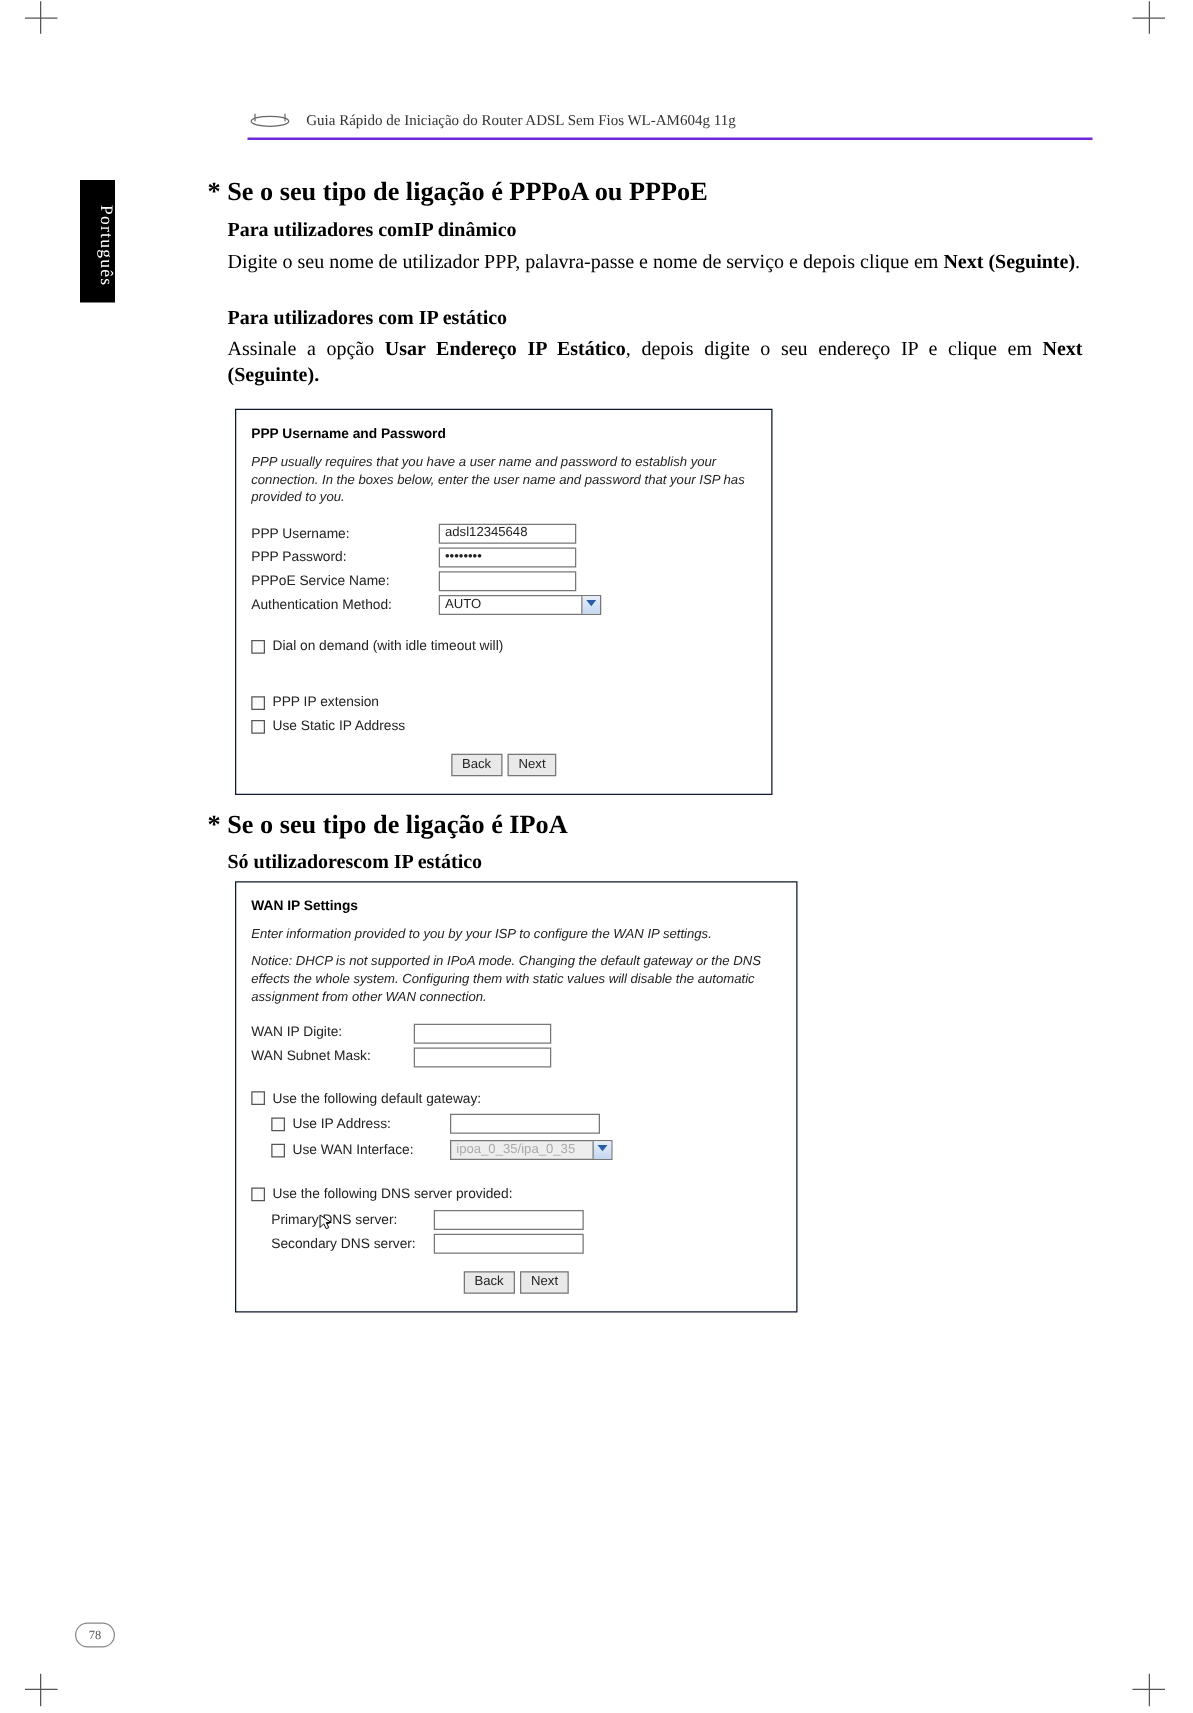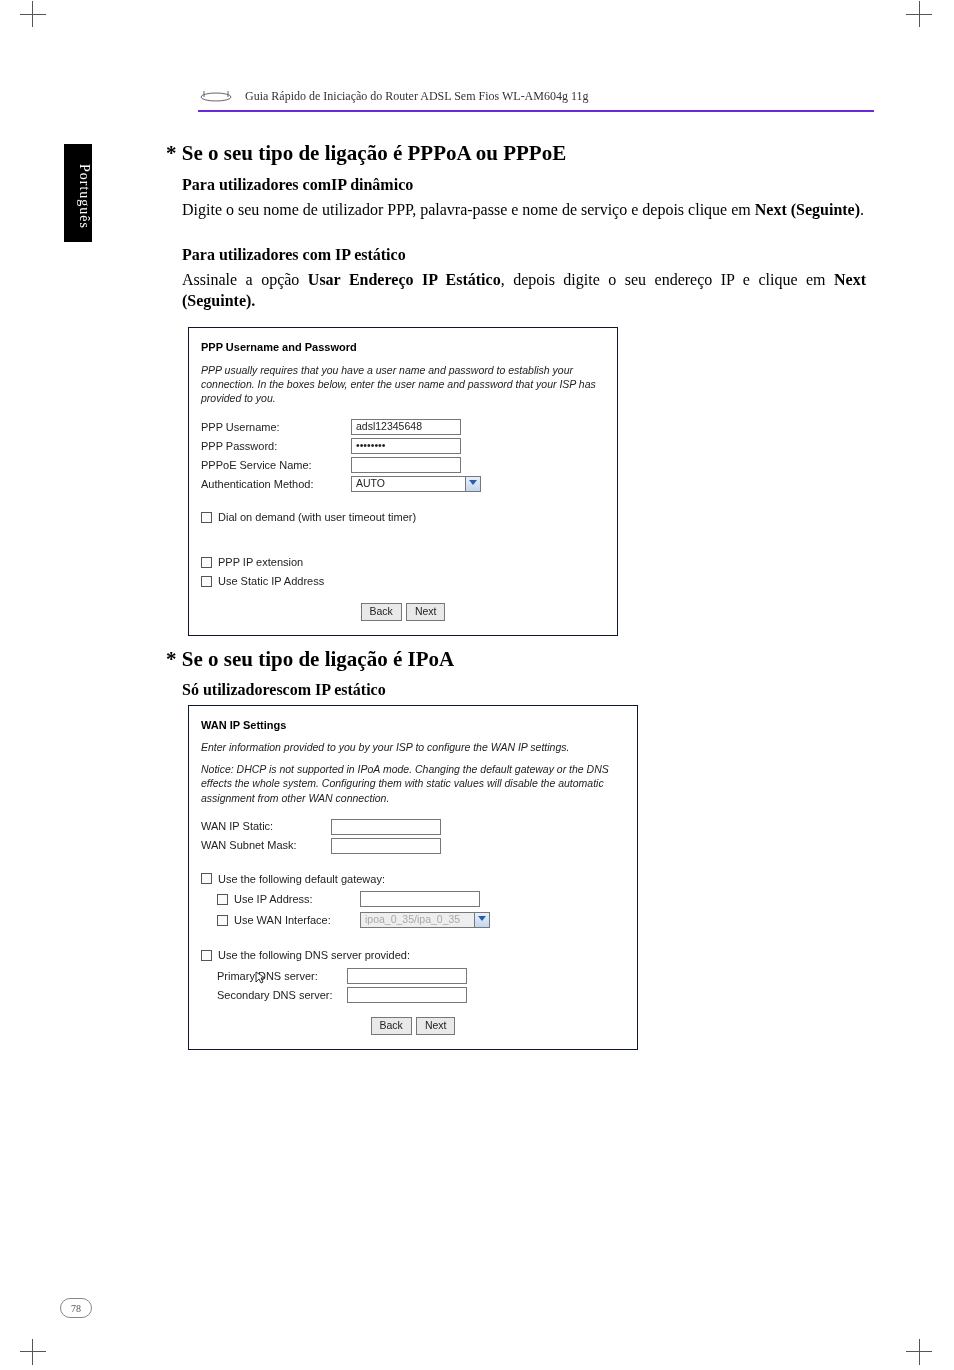--- a/index.html
+++ b/index.html
@@ -259,21 +259,21 @@
       <span class="label">Authentication Method:</span>
       <span class="ibox sel">
           <span>AUTO</span>
           <span class="chev"></span>
         </span>
     </div>
 
     <div class="spacer-v"></div>
     <div class="chkrow">
       <span class="chk"></span>
-      <span>Dial on demand (with user timeout timer)</span>
+      <span>Dial on demand (with idle timeout will)</span>
     </div>
     <div class="spacer-v"></div>
     <div class="spacer-v"></div>
     <div class="chkrow">
       <span class="chk"></span>
       <span>PPP IP extension</span>
     </div>
     <div class="chkrow">
       <span class="chk"></span>
       <span>Use Static IP Address</span>
@@ -288,21 +288,21 @@
   <p class="h1" style="margin-top:6px">* Se o seu tipo de ligação é IPoA</p>
 
   <p class="h2">Só utilizadorescom IP estático</p>
 
   <div class="shot small">
     <div class="shot-title">WAN IP Settings</div>
     <div class="shot-note" style="margin-bottom:8px">Enter information provided to you by your ISP to configure the WAN IP settings.</div>
     <div class="shot-note">Notice: DHCP is not supported in IPoA mode. Changing the default gateway or the DNS effects the whole system. Configuring them with static values will disable the automatic assignment from other WAN connection.</div>
 
     <div class="formrow">
-      <span class="label2">WAN IP Static:</span>
+      <span class="label2">WAN IP Digite:</span>
       <span class="ibox"></span>
     </div>
     <div class="formrow">
       <span class="label2">WAN Subnet Mask:</span>
       <span class="ibox"></span>
     </div>
 
     <div class="spacer-v"></div>
     <div class="chkrow">
       <span class="chk"></span>

